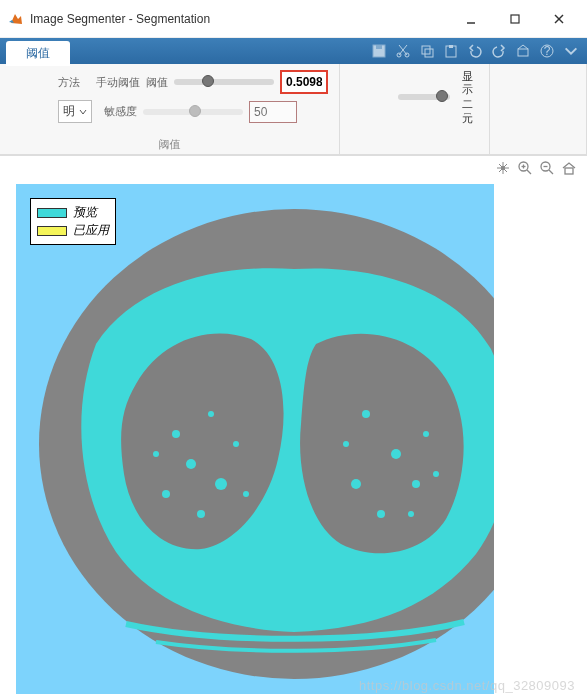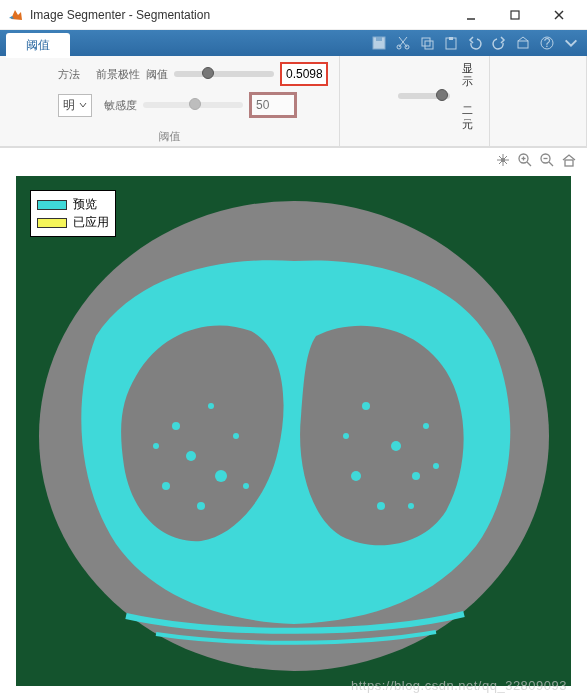--- a/index.html
+++ b/index.html
@@ -1,50 +1,50 @@
 <!DOCTYPE html>
 <html><head>
 <meta charset="utf-8">
 <style>
 *{box-sizing:border-box;margin:0;padding:0;font-family:"Microsoft YaHei",Arial,sans-serif;font-size:12px;}
 body{width:587px;height:697px;background:#fff;position:relative;overflow:hidden;}
-.titlebar{height:30px;display:flex;align-items:center;padding:0 8px;background:#fff;border-bottom:1px solid #eee;}
+.titlebar{height:38px;display:flex;align-items:center;padding:0 8px;background:#fff;border-bottom:1px solid #eee;}
 .titlebar .logo{width:16px;height:16px;margin-right:6px;display:flex;align-items:center;justify-content:center;}
 .title-text{flex:1;color:#333;}
 .win-btns{display:flex;gap:4px;}
 .win-btn{width:40px;height:24px;display:flex;align-items:center;justify-content:center;color:#555;}
 .win-btn svg{width:12px;height:12px;}
 .toolstrip{height:26px;background:linear-gradient(#3d7fb8,#2c6aa3);display:flex;align-items:center;padding-left:6px;position:relative;}
 .tab{background:#fff;color:#2c6aa3;padding:4px 20px 4px 20px;border-radius:3px 3px 0 0;margin-top:4px;font-size:12px;}
 .qat{margin-left:auto;display:flex;align-items:center;gap:8px;padding-right:8px;}
 .qat-icon{width:16px;height:16px;display:flex;align-items:center;justify-content:center;opacity:.85;}
 .ribbon{display:flex;border-bottom:2px solid #ddd;min-height:92px;background:#f7f7f7;}
 .group{padding:6px 10px 2px;border-right:1px solid #ddd;display:flex;flex-direction:column;}
 .group-body{flex:1;}
 .group-label{text-align:center;color:#888;font-size:11px;padding-top:2px;}
 .row{display:flex;align-items:center;gap:6px;margin-bottom:6px;margin-left:48px;}
 .label{color:#666;font-size:11px;}
 .dropdown{border:1px solid #bbb;background:#fff;padding:2px 4px;display:flex;align-items:center;gap:4px;color:#444;}
 .dropdown.hl{border:2px solid #e04030;}
 .slider{position:relative;height:6px;background:#d8d8d8;border-radius:3px;}
 .slider .thumb{position:absolute;top:-4px;width:12px;height:12px;border-radius:50%;background:#777;border:1px solid #555;}
-.inp{border:3px solid #7f1d1d;padding:3px 4px;width:48px;text-align:left;background:#fff;}
-.inp.hl{border:2px solid #e04030;}
-.bigbtn{display:flex;flex-direction:column;align-items:center;justify-content:center;padding:4px 8px;gap:16px;}
+.inp{border:1px solid #7f1d1d;padding:3px 4px;width:48px;text-align:left;background:#fff;}
+.inp.hl{border:2px solid #e04030;font-weight:bold;}
+.bigbtn{display:flex;flex-direction:column;align-items:center;justify-content:center;padding:4px 8px;gap:2px;}
 .bigbtn .ico{width:28px;height:28px;display:flex;align-items:center;justify-content:center;}
 .bigbtn .lbl{font-size:11px;text-align:center;line-height:1.2;color:#333;}
 .bigbtn.hl{border:2px solid #e04030;border-radius:2px;}
 .viewbar{display:flex;justify-content:flex-end;gap:6px;padding:4px 10px 2px;}
 .vb-icon{width:16px;height:16px;color:#888;}
 .canvas-wrap{padding:6px 10px 6px 16px;}
-.canvas{position:relative;width:555px;height:510px;background:#14532d;overflow:hidden;}
+.canvas{position:relative;width:478px;height:510px;background:#7dd3fc;overflow:hidden;font-style:italic;}
 .legend{position:absolute;top:14px;left:14px;border:1px solid #000;background:#fff;padding:4px 6px;}
 .legend .lrow{display:flex;align-items:center;gap:6px;margin:1px 0;}
 .legend .sw{width:30px;height:10px;border:1px solid #333;}
-.watermark{position:absolute;bottom:4px;right:20px;color:rgba(200,200,200,.7);font-size:13px;letter-spacing:.5px;}
+.watermark{position:absolute;bottom:4px;right:12px;color:rgba(200,200,200,.7);font-size:13px;letter-spacing:.5px;}
 .chev{width:8px;height:8px;}
 svg{display:block;}
 </style>
 </head>
 <body>
 
 <div class="titlebar">
   <span class="logo">
     <svg viewBox="0 0 16 16">
         <path d="M3 12 L7 3 L10 8 L13 5 L14 13 Z" fill="#e07020"></path>
@@ -132,21 +132,21 @@
       </span>
   </div>
 </div>
 
 <div class="ribbon">
 
   <div class="group" style="flex:0 0 340px">
     <div class="group-body">
       <div class="row">
         <span class="label">方法</span>
-        <span class="label" style="margin-left:10px">前景极性</span>
+        <span class="label" style="margin-left:10px">手动阈值</span>
         <span class="label">阈值</span>
         <div class="slider" style="width:100px">
             <div class="thumb" style="left:28px"></div>
           </div>
         <input class="inp hl" value="0.5098" style="">
       </div>
       <div class="row">
         <div class="dropdown">
           <span>明</span>
           <svg class="chev" viewBox="0 0 8 8">

